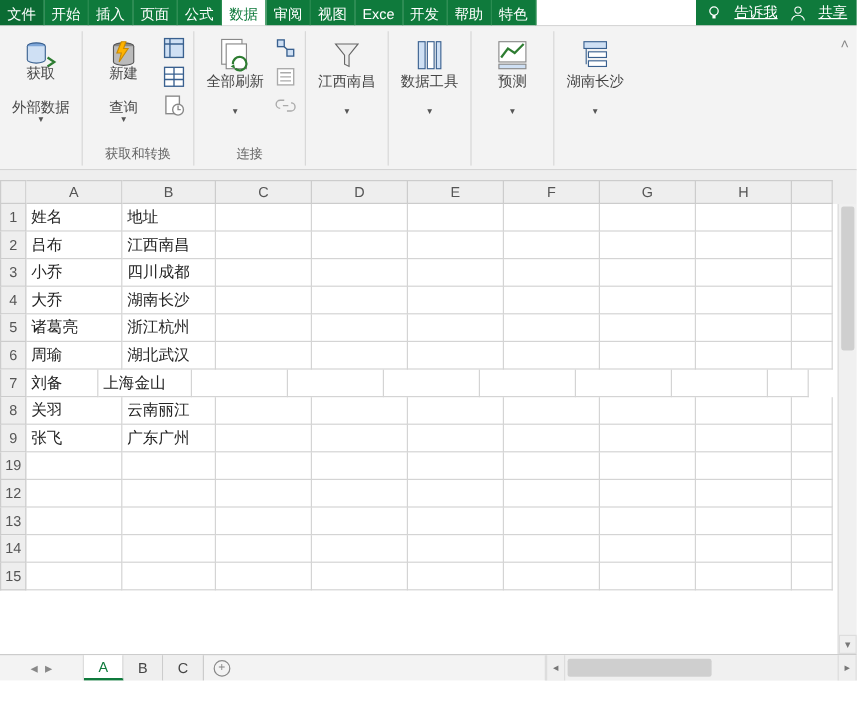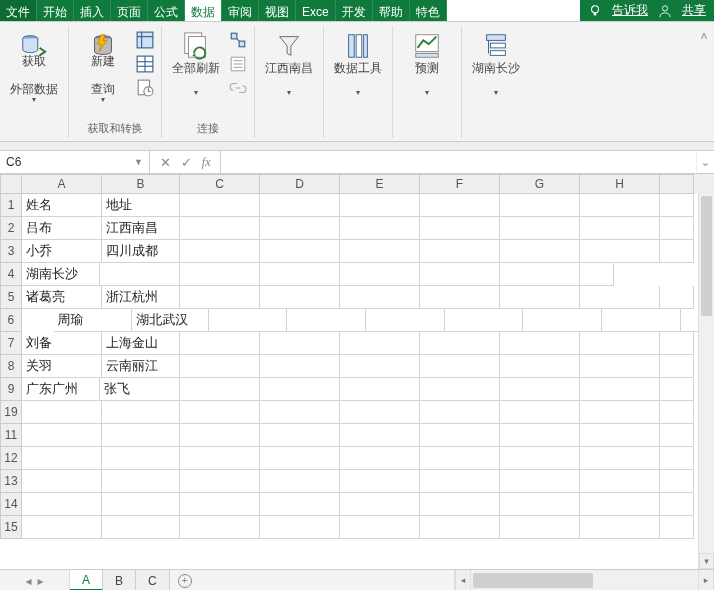--- a/index.html
+++ b/index.html
@@ -282,33 +282,20 @@
     <div class="group-label">&nbsp;</div>
   </div>
 
   <div style="margin-left:auto; width:20px; display:flex; align-items:flex-start; justify-content:center; padding-top:4px;">
     <span style="color:#888;">˄</span>
   </div>
 </div>
 
 <div class="formula-area">
   <div class="fbar-top"></div>
-  <div class="fbar">
-    <div class="name-box">
-      <span>C6</span>
-      <span class="dd">▼</span>
-    </div>
-    <div class="fx-btns">
-      <span style="font-size:13px;">✕</span>
-      <span style="font-size:13px;">✓</span>
-      <span class="fx-label">fx</span>
-    </div>
-    <div class="formula-input"></div>
-    <div class="formula-dd">⌄</div>
-  </div>
 </div>
 
 <div class="grid-area">
   <div class="cols-row" id="cols-row">
     <div class="corner"></div>
   <div class="col-h" style="width: 80px;">A</div>
       <div class="col-h" style="width: 78px;">B</div>
       <div class="col-h" style="width: 80px;">C</div>
       <div class="col-h" style="width: 80px;">D</div>
       <div class="col-h" style="width: 80px;">E</div>
@@ -349,20 +336,21 @@
         <div class="cell" style="width: 80px;"></div>
         <div class="cell" style="width: 80px;"></div>
         <div class="cell" style="width: 80px;"></div>
         <div class="cell" style="width: 80px;"></div>
         <div class="cell" style="width: 80px;"></div>
         <div class="cell" style="width: 80px;"></div>
         <div class="cell" style="width: 34px;"></div>
       </div>
       <div class="row">
         <div class="row-h">4</div>
+        <div class="cell" style="width: 80px;">大乔</div>
         <div class="cell" style="width: 78px;">湖南长沙</div>
         <div class="cell" style="width: 80px;"></div>
         <div class="cell" style="width: 80px;"></div>
         <div class="cell" style="width: 80px;"></div>
         <div class="cell" style="width: 80px;"></div>
         <div class="cell" style="width: 80px;"></div>
         <div class="cell" style="width: 80px;"></div>
         <div class="cell" style="width: 34px;"></div>
       </div>
       <div class="row">
@@ -372,33 +360,33 @@
         <div class="cell" style="width: 80px;"></div>
         <div class="cell" style="width: 80px;"></div>
         <div class="cell" style="width: 80px;"></div>
         <div class="cell" style="width: 80px;"></div>
         <div class="cell" style="width: 80px;"></div>
         <div class="cell" style="width: 80px;"></div>
         <div class="cell" style="width: 34px;"></div>
       </div>
       <div class="row">
         <div class="row-h">6</div>
-        <div class="cell" style="width: 80px; margin-left: 32px;">周瑜</div>
+        <div class="cell" style="width: 80px;">周瑜</div>
         <div class="cell" style="width: 78px;">湖北武汉</div>
         <div class="cell" style="width: 80px;"></div>
         <div class="cell" style="width: 80px;"></div>
         <div class="cell" style="width: 80px;"></div>
         <div class="cell" style="width: 80px;"></div>
         <div class="cell" style="width: 80px;"></div>
         <div class="cell" style="width: 80px;"></div>
         <div class="cell" style="width: 34px;"></div>
       </div>
       <div class="row">
         <div class="row-h">7</div>
-        <div class="cell" style="width: 80px;">刘备</div>
+        <div class="cell" style="width: 60px;">刘备</div>
         <div class="cell" style="width: 78px;">上海金山</div>
         <div class="cell" style="width: 80px;"></div>
         <div class="cell" style="width: 80px;"></div>
         <div class="cell" style="width: 80px;"></div>
         <div class="cell" style="width: 80px;"></div>
         <div class="cell" style="width: 80px;"></div>
         <div class="cell" style="width: 80px;"></div>
         <div class="cell" style="width: 34px;"></div>
       </div>
       <div class="row">
@@ -408,44 +396,32 @@
         <div class="cell" style="width: 80px;"></div>
         <div class="cell" style="width: 80px;"></div>
         <div class="cell" style="width: 80px;"></div>
         <div class="cell" style="width: 80px;"></div>
         <div class="cell" style="width: 80px;"></div>
         <div class="cell" style="width: 80px;"></div>
         <div class="cell" style="width: 34px;"></div>
       </div>
       <div class="row">
         <div class="row-h">9</div>
+        <div class="cell" style="width: 80px;">张飞</div>
         <div class="cell" style="width: 78px;">广东广州</div>
-        <div class="cell" style="width: 80px;">张飞</div>
         <div class="cell" style="width: 80px;"></div>
         <div class="cell" style="width: 80px;"></div>
         <div class="cell" style="width: 80px;"></div>
         <div class="cell" style="width: 80px;"></div>
         <div class="cell" style="width: 80px;"></div>
         <div class="cell" style="width: 80px;"></div>
         <div class="cell" style="width: 34px;"></div>
       </div>
       <div class="row">
         <div class="row-h">19</div>
-        <div class="cell" style="width: 80px;"></div>
-        <div class="cell" style="width: 78px;"></div>
-        <div class="cell" style="width: 80px;"></div>
-        <div class="cell" style="width: 80px;"></div>
-        <div class="cell" style="width: 80px;"></div>
-        <div class="cell" style="width: 80px;"></div>
-        <div class="cell" style="width: 80px;"></div>
-        <div class="cell" style="width: 80px;"></div>
-        <div class="cell" style="width: 34px;"></div>
-      </div>
-      <div class="row">
-        <div class="row-h">11</div>
         <div class="cell" style="width: 80px;"></div>
         <div class="cell" style="width: 78px;"></div>
         <div class="cell" style="width: 80px;"></div>
         <div class="cell" style="width: 80px;"></div>
         <div class="cell" style="width: 80px;"></div>
         <div class="cell" style="width: 80px;"></div>
         <div class="cell" style="width: 80px;"></div>
         <div class="cell" style="width: 80px;"></div>
         <div class="cell" style="width: 34px;"></div>
       </div>

